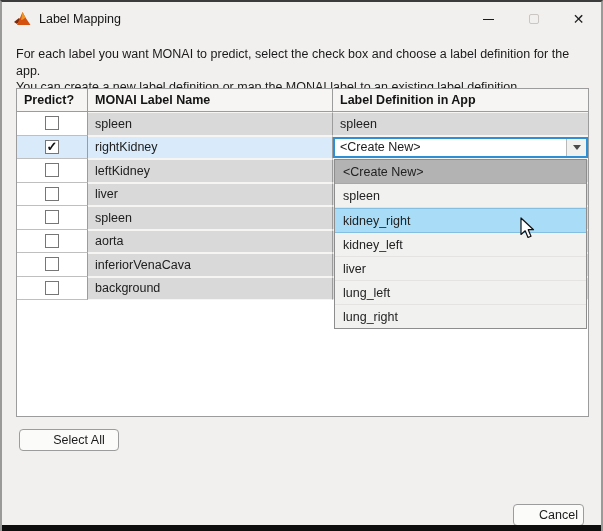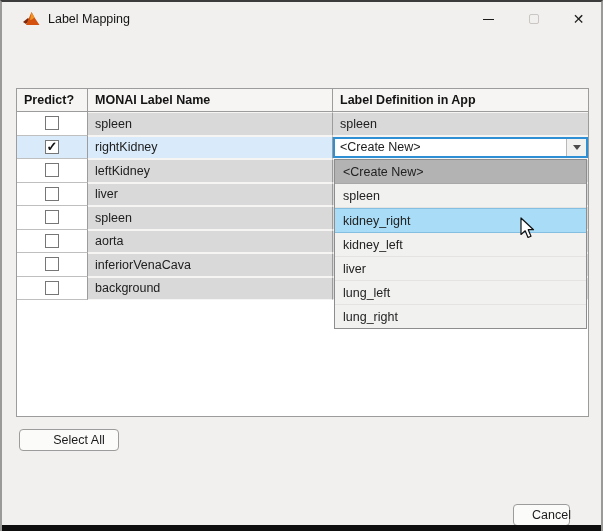--- a/index.html
+++ b/index.html
@@ -12,21 +12,21 @@
   .window {
     position:relative; width:603px; height:531px;
     background:#f1f0ee; overflow:hidden;
     border-top:2px solid #3c3c3c;
     border-left:2px solid #9a9a98;
     border-right:2px solid #9a9a98;
   }
   .bottom-strip { position:absolute; left:-2px; bottom:0; width:603px; height:6px; background:#0e0e0e; }
 
   
-  .titlebar { position:absolute; left:0; top:0; width:100%; height:34px; display:flex; align-items:center;padding-left:9px; }
+  .titlebar { position:absolute; left:0; top:0; width:100%; height:34px; display:flex; align-items:center; }
   .titlebar .app-icon { margin-left:12px; width:17px; height:15px; flex:0 0 auto; }
   .titlebar .title { margin-left:8px; font-size:12.5px; color:#141414; }
   .win-controls { position:absolute; right:0; top:0; height:34px; display:flex; }
   .win-btn { width:45px; height:34px; display:flex; align-items:center; justify-content:center; }
   .glyph-min { width:11px; height:0; border-top:1.6px solid #1b1b1b; }
   .glyph-max { width:10px; height:10px; border:1.2px solid #c9c6c3; border-radius:2px; }
   .glyph-close { font-size:14px; color:#1b1b1b; line-height:1; }
 
   
   .instructions { position:absolute; left:14px; top:44px; width:580px; line-height:16.5px; color:#1a1a1a; }
@@ -74,21 +74,21 @@
   .dd-option.selected { background:var(--option-selected,#b3b3b3); border-bottom-color:#a8a8a8; }
   .dd-option.hover { background:var(--hover-blue,#a9dcf6); border-top:1px solid #84bfe2;
                      border-bottom:1px solid #84bfe2; }
 
   
   .btn { position:absolute; height:22px; background:#fbfbfa; border:1px solid #9c9c9c;
          border-radius:4px; font-family:"Liberation Sans",sans-serif; font-size:12.5px;
          color:#1c1c1c; display:flex; align-items:center; justify-content:center;padding-left:20px; }
   .btn-select-all { left:17px; top:427px; width:100px; }
   .btn-ok { left:424px; top:502px; width:80px; }
-  .btn-cancel { left:511px; top:502px; width:57px; }
+  .btn-cancel { left:511px; top:502px; width:71px; }
 
   .cursor { position:absolute; left:518px; top:215px; z-index:9; }
 </style>
 </head>
 <body>
 
 <div class="window">
 
   <div class="titlebar">
     <svg class="app-icon" viewBox="0 0 17 15">
@@ -103,20 +103,24 @@
         </div>
       <div class="win-btn">
           <div class="glyph-max"></div>
         </div>
       <div class="win-btn">
           <span class="glyph-close">✕</span>
         </div>
     </div>
   </div>
 
+  <div class="instructions">
+    <div>For each label you want MONAI to predict, select the check box and choose a label definition for the app.</div>
+    <div>You can create a new label definition or map the MONAI label to an existing label definition</div>
+  </div>
 
   <div class="tbl">
     <div class="thead">
       <div class="th c1">Predict?</div>
       <div class="th c2">MONAI Label Name</div>
       <div class="th c3">Label Definition in App</div>
     </div>
 
     <div class="trow">
       <div class="cell c1">

